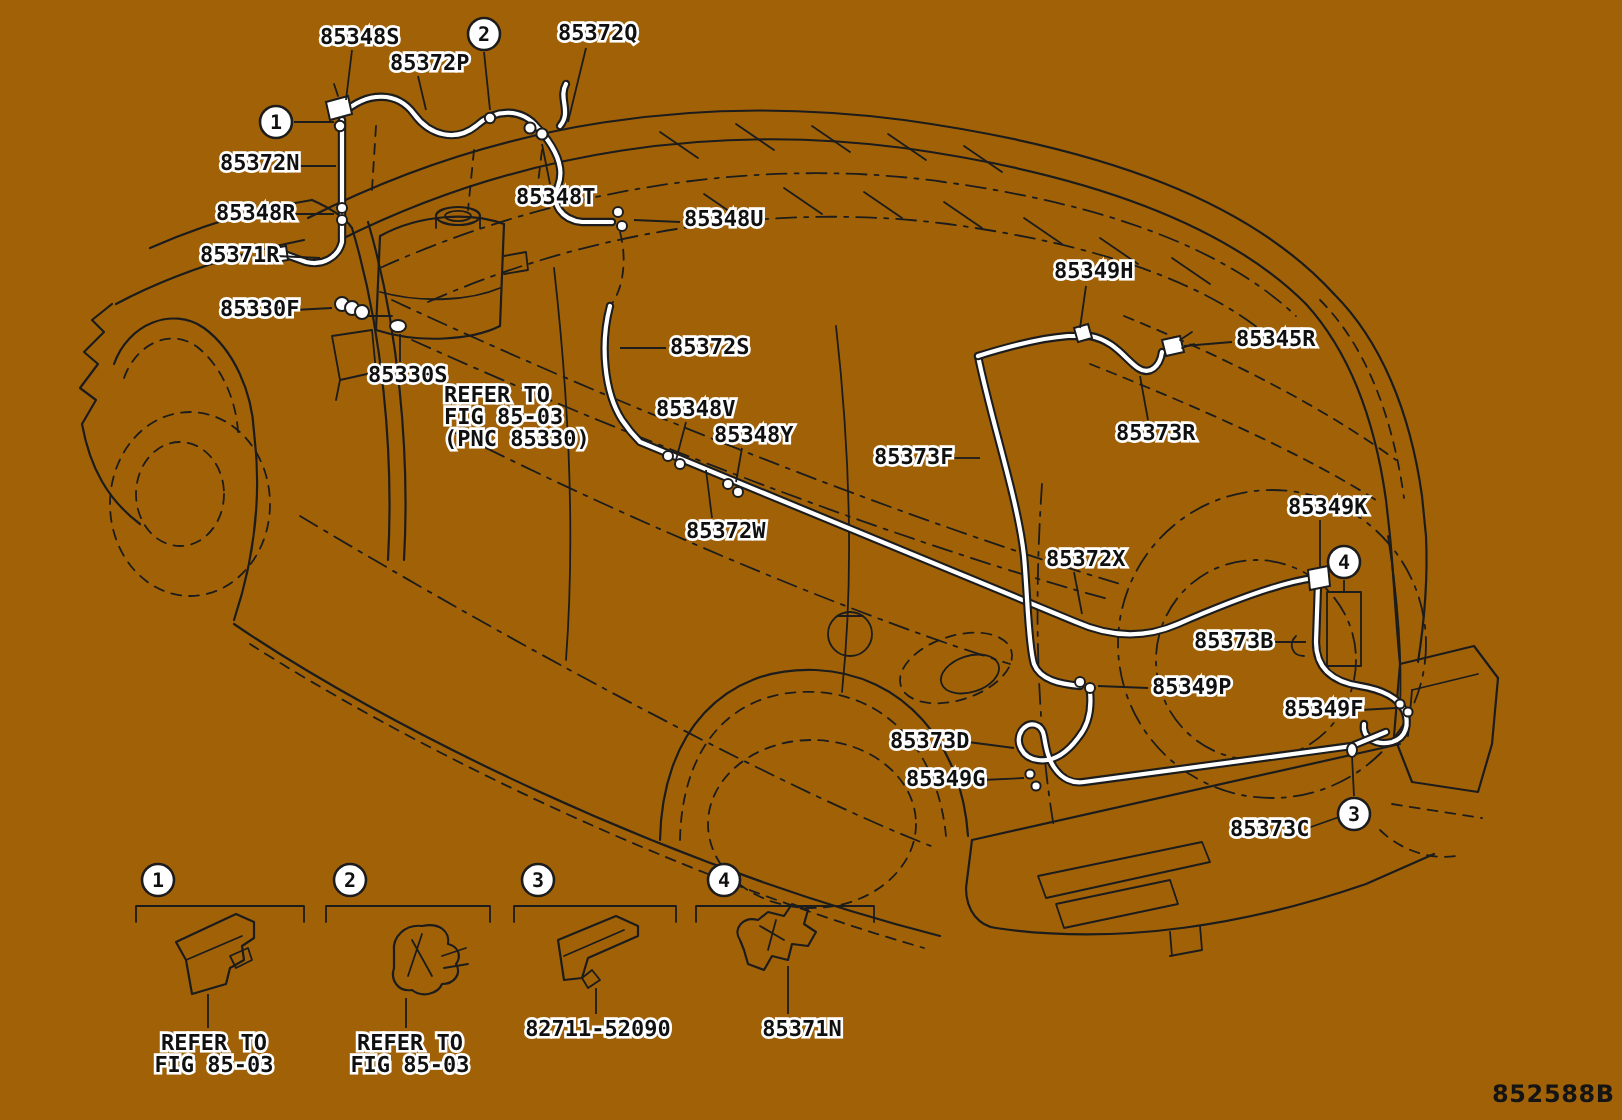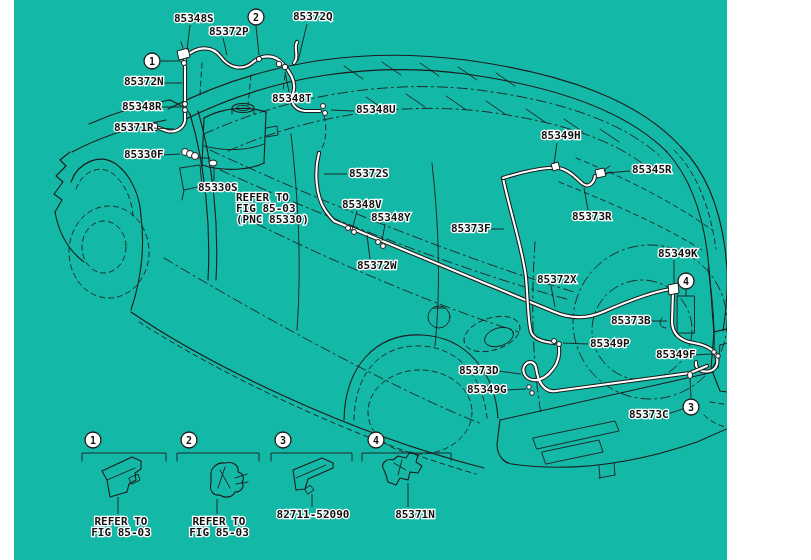--- a/index.html
+++ b/index.html
@@ -1,18 +1,18 @@
 <!DOCTYPE html>
 <html><head>
 <meta charset="utf-8">
 <title>852588B</title>
 <style>
   html,body{margin:0;padding:0;background:#fff;}
-  #stage{position:relative;width:713px;height:560px;background:#14b8a6;overflow:hidden;
-         font-family:"DejaVu Sans Mono","Liberation Mono",monospace;margin-left:14px;}
+  #stage{position:relative;width:811px;height:560px;background:#a16207;overflow:hidden;
+         font-family:"DejaVu Sans Mono","Liberation Mono",monospace;}
   svg{position:absolute;left:0;top:0;}
   .s{fill:none;stroke:#1c1c1c;stroke-width:1.1;stroke-linecap:round;stroke-linejoin:round;}
   .thin{stroke-width:0.9;}
   .dash{stroke-dasharray:5 4;}
   .dashdot{stroke-dasharray:10 4 2 4;}
   .hoseO{fill:none;stroke:#1c1c1c;stroke-width:4.2;stroke-linecap:round;}
   .hoseI{fill:none;stroke:#ffffff;stroke-width:2.1;stroke-linecap:round;}
   .part{fill:#ffffff;stroke:#1c1c1c;stroke-width:1;}
   .leader{stroke:#1c1c1c;stroke-width:0.9;}
   text.lbl{font:bold 11px "DejaVu Sans Mono","Liberation Mono",monospace;fill:#101010;

